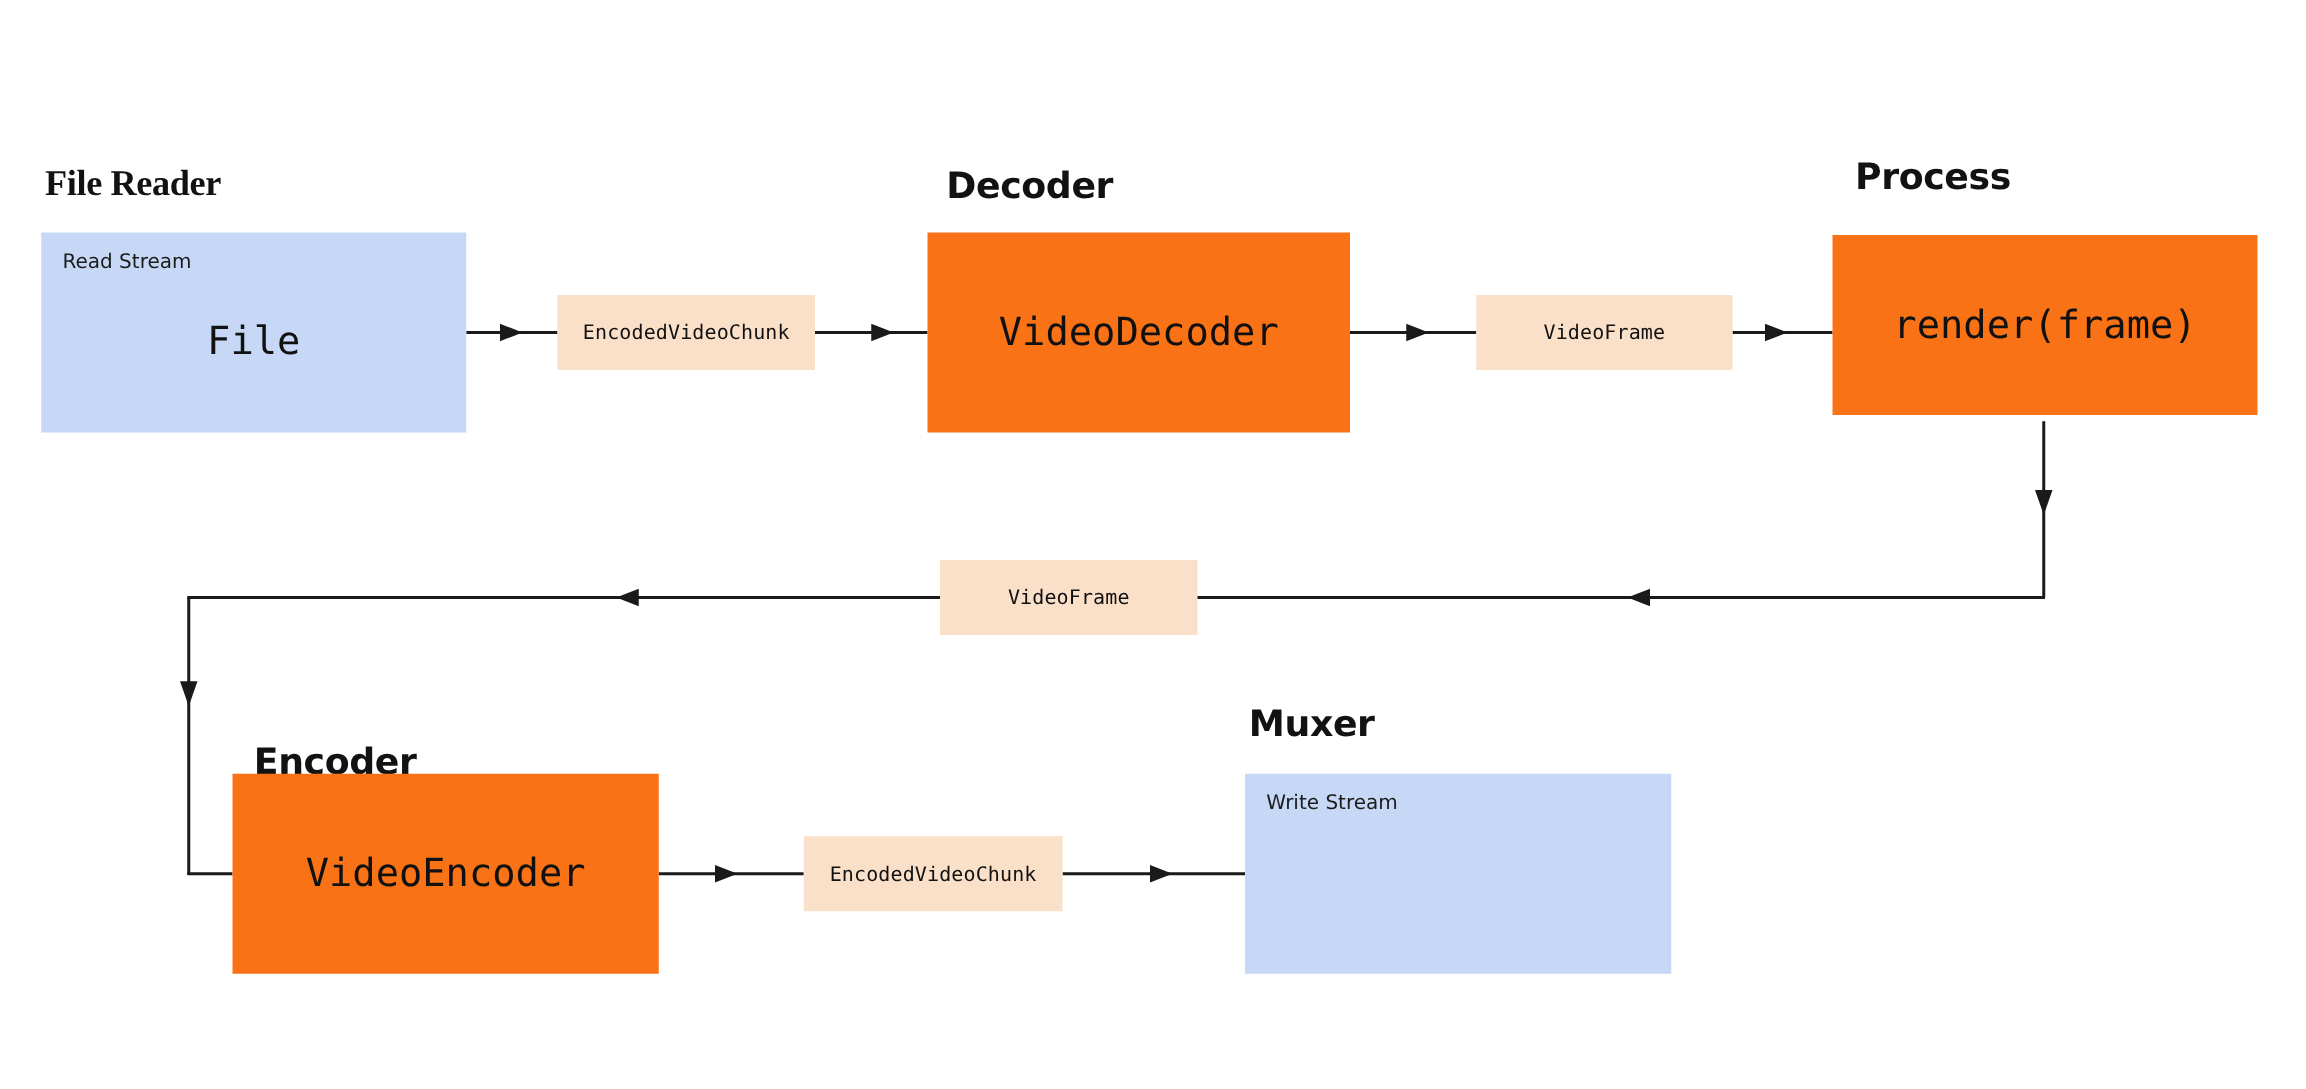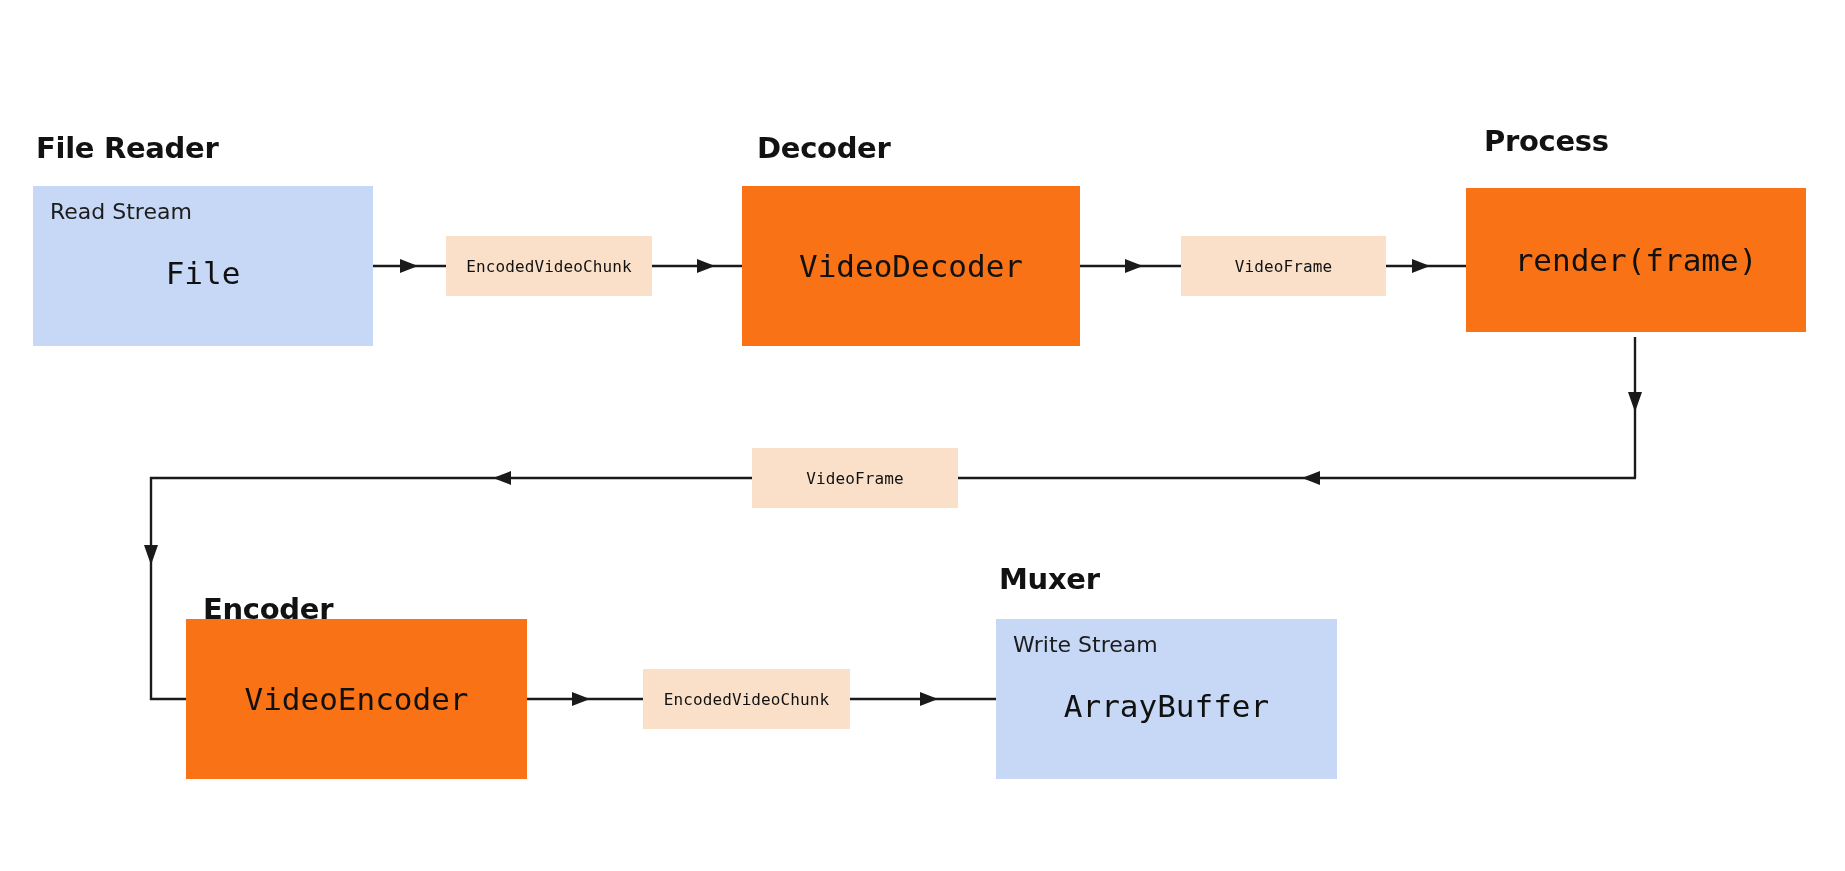--- a/index.html
+++ b/index.html
@@ -42,21 +42,21 @@
   }
   .node.blue   { background: #c6d8f6; }
   .node.green  { background: #f97316; }
   .node.orange { background: #fae0c9; padding-left: 44px; }
 
   .stream-label {
     position: absolute;
     left: 17px;
     top: 13px;
     font-family: "DejaVu Sans", sans-serif;
-    font-size: 22px;
+    font-size: 16px;
     color: #1c1c1c;
     white-space: nowrap;
   }
   .node-main {
     position: absolute;
     left: 0;
     width: 100%;
     text-align: center;
     font-family: "DejaVu Sans Mono", monospace;
     color: #111111;
@@ -131,21 +131,21 @@
       <line x1="527" y1="699" x2="643" y2="699" stroke="#1a1a1a" stroke-width="2.4"></line>
       <path d="M572,692 L590,699 L572,706 z" fill="#1a1a1a"></path>
     </g>
 
     <g>
       <line x1="850" y1="699" x2="996" y2="699" stroke="#1a1a1a" stroke-width="2.4"></line>
       <path d="M920,692 L938,699 L920,706 z" fill="#1a1a1a"></path>
     </g>
   </svg>
 
-  <div class="group-title" style="left:36px; top:131px;">File Reader</div>
+  <div class="group-title" style="left:36px; top:131px;font-family:Liberation Serif, serif;">File Reader</div>
   <div class="group-title" style="left:757px; top:131px;">Decoder</div>
   <div class="group-title" style="left:1484px; top:124px;">Process</div>
   <div class="group-title" style="left:203px; top:572px;margin-top:20px;">Encoder</div>
   <div class="group-title" style="left:999px; top:562px;">Muxer</div>
 
   <div class="node blue big" style="left:33px; top:186px; width:340px; height:160px;">
     <span class="stream-label">Read Stream</span>
     <span class="node-main">File</span>
   </div>
 
@@ -172,16 +172,15 @@
   <div class="node green big" style="left:186px; top:619px; width:341px; height:160px;">
     <span class="node-main">VideoEncoder</span>
   </div>
 
   <div class="node orange pill" style="left:643px; top:669px; width:207px; height:60px;">
     <span class="node-main">EncodedVideoChunk</span>
   </div>
 
   <div class="node blue big" style="left:996px; top:619px; width:341px; height:160px;padding-left:44px;">
     <span class="stream-label">Write Stream</span>
-    <span class="node-main">ArrayBuffer</span>
   </div>
 
 </div>
 
 </body></html>

